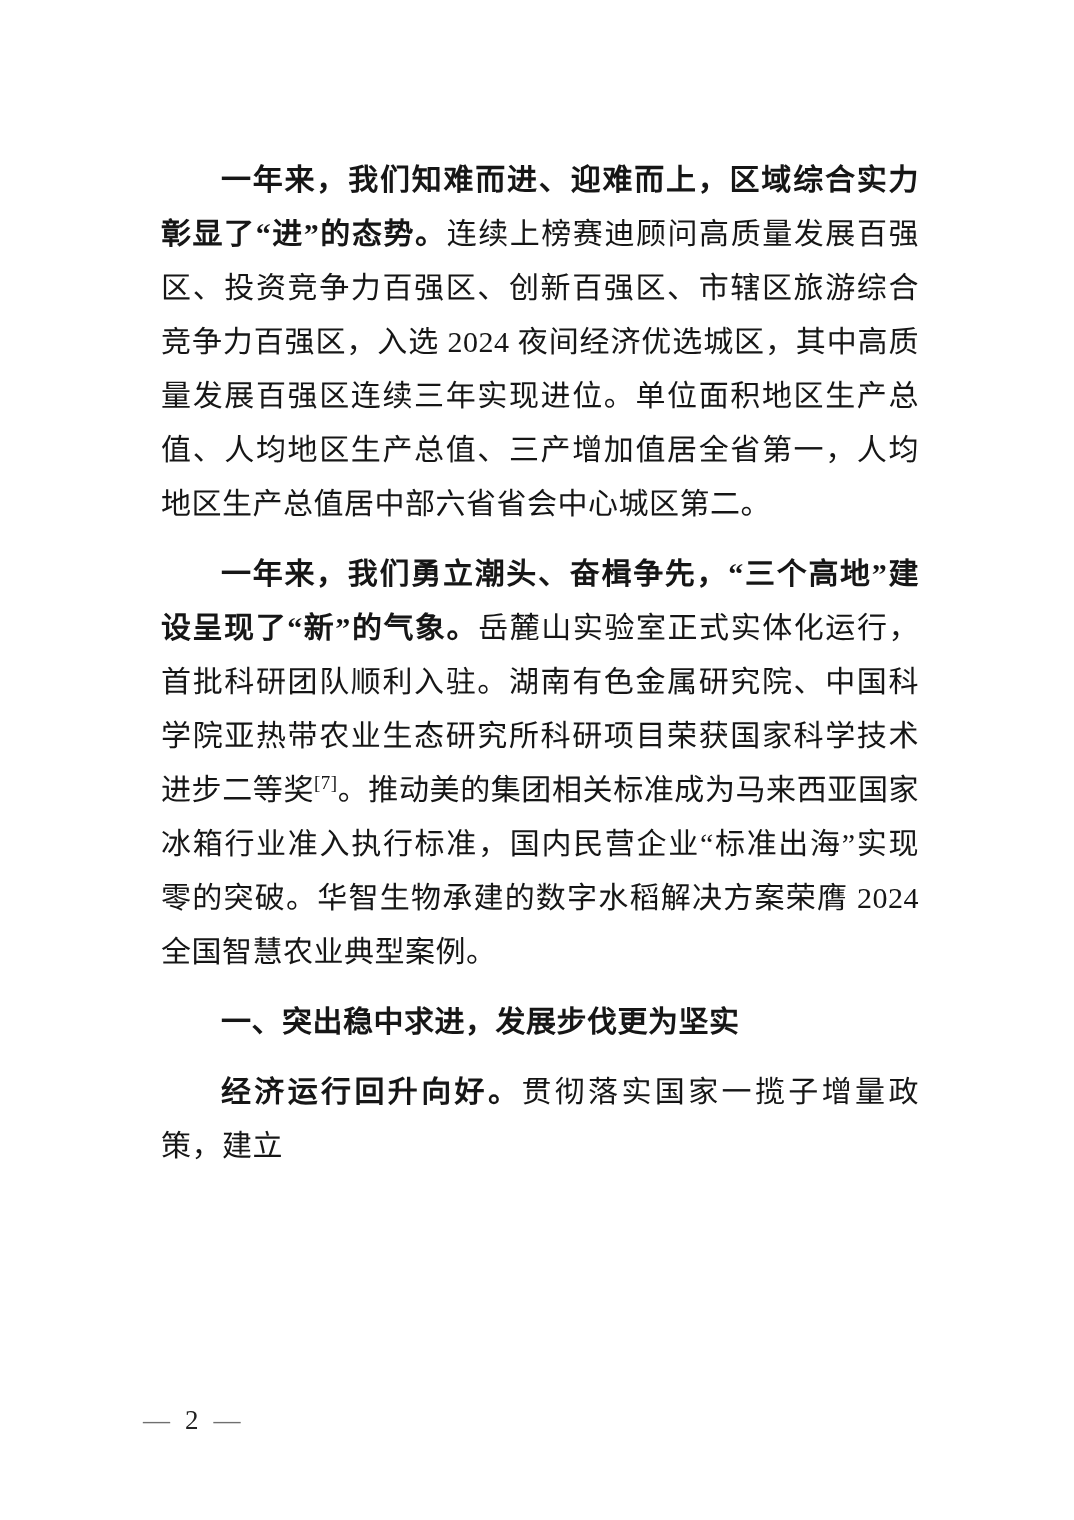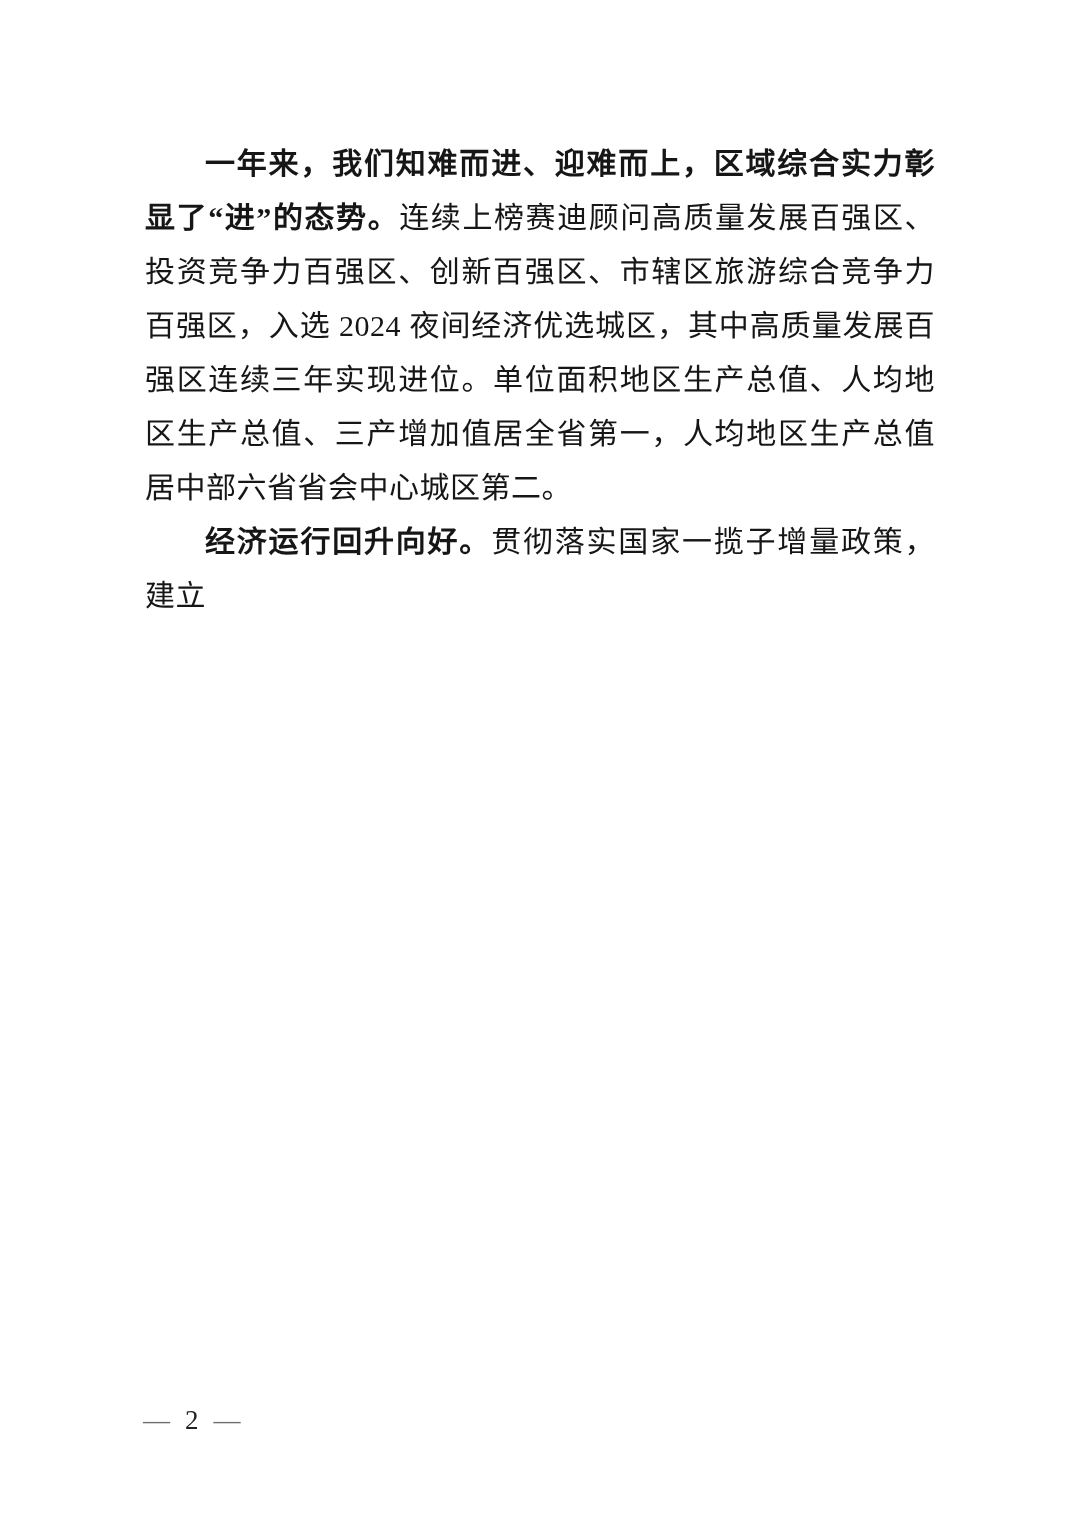--- a/index.html
+++ b/index.html
@@ -21,21 +21,21 @@
     left: 145px;
     top: 137px;
     width: 790px;
     font-size: 30px;
     line-height: 54px;
     text-align: justify;
     text-justify: inter-ideograph;
     letter-spacing: 0.5px;
   }
   .content p {
-    margin: 0;
+    margin: 16px;
     padding: 0;
     text-indent: 2em;
   }
   .lead, .heading {
     font-weight: 700;
   }
   sup.footnote {
     font-size: 19px;
     line-height: 0;
     vertical-align: super;
@@ -62,23 +62,29 @@
 <body>
 
 <div class="page">
 
   <div class="content">
 
     <p>
       <span class="lead">一年来，我们知难而进、迎难而上，区域综合实力彰显了“进”的态势。</span><span>连续上榜赛迪顾问高质量发展百强区、投资竞争力百强区、创新百强区、市辖区旅游综合竞争力百强区，入选 2024 夜间经济优选城区，其中高质量发展百强区连续三年实现进位。单位面积地区生产总值、人均地区生产总值、三产增加值居全省第一，人均地区生产总值居中部六省省会中心城区第二。</span>
     </p>
 
+    <p>
+      <span class="lead">一年来，我们勇立潮头、奋楫争先，“三个高地”建设呈现了“新”的气象。</span><span>岳麓山实验室正式实体化运行，首批科研团队顺利入驻。湖南有色金属研究院、中国科学院亚热带农业生态研究所科研项目荣获国家科学技术进步二等奖</span><sup class="footnote">[7]</sup><span>。推动美的集团相关标准成为马来西亚国家冰箱行业准入执行标准，国内民营企业“标准出海”实现零的突破。华智生物承建的数字水稻解决方案荣膺 2024 全国智慧农业典型案例。</span>
+    </p>
 
 
 
+    <p>
+      <span class="heading">一、突出稳中求进，发展步伐更为坚实</span>
+    </p>
 
     <p>
       <span class="lead">经济运行回升向好。</span><span>贯彻落实国家一揽子增量政策，建立</span>
     </p>
 
   </div>
 
   <div class="footer">
     <span class="dash">—</span>
     <span class="num">2</span>

